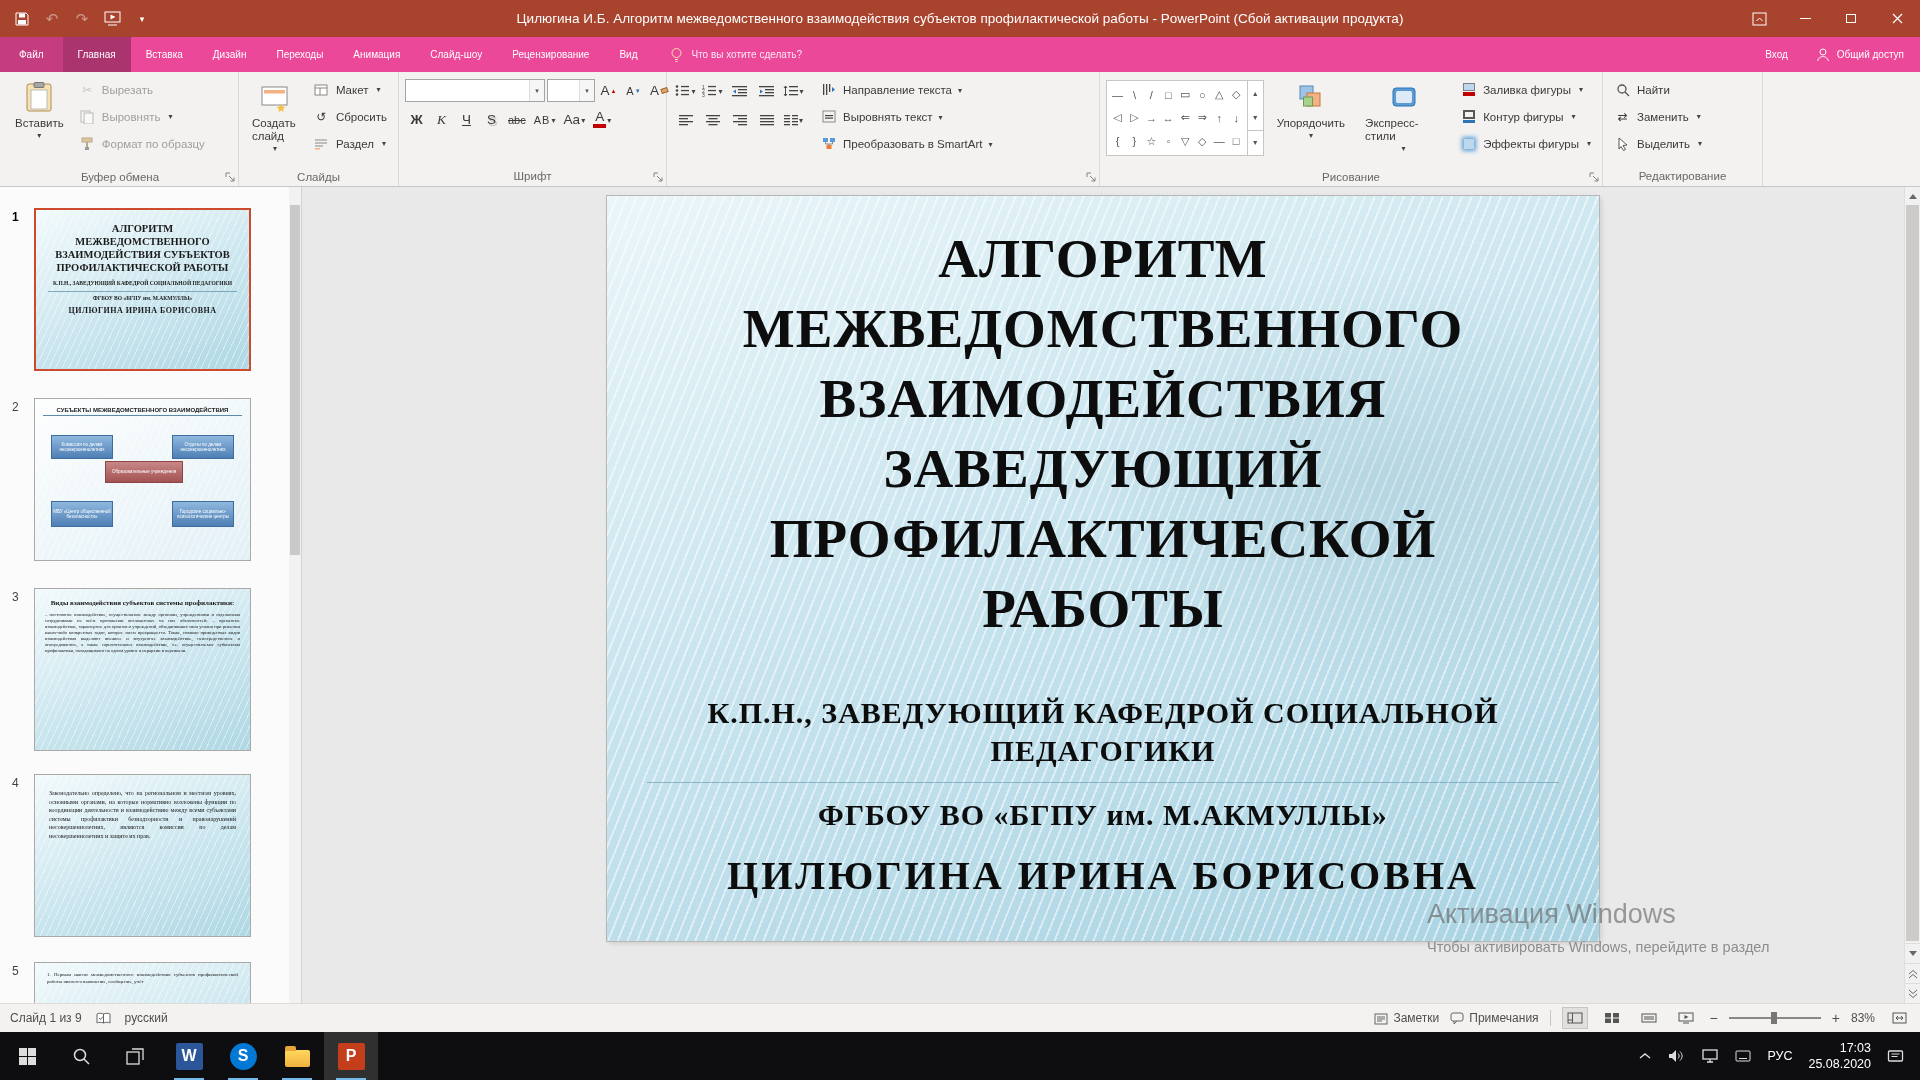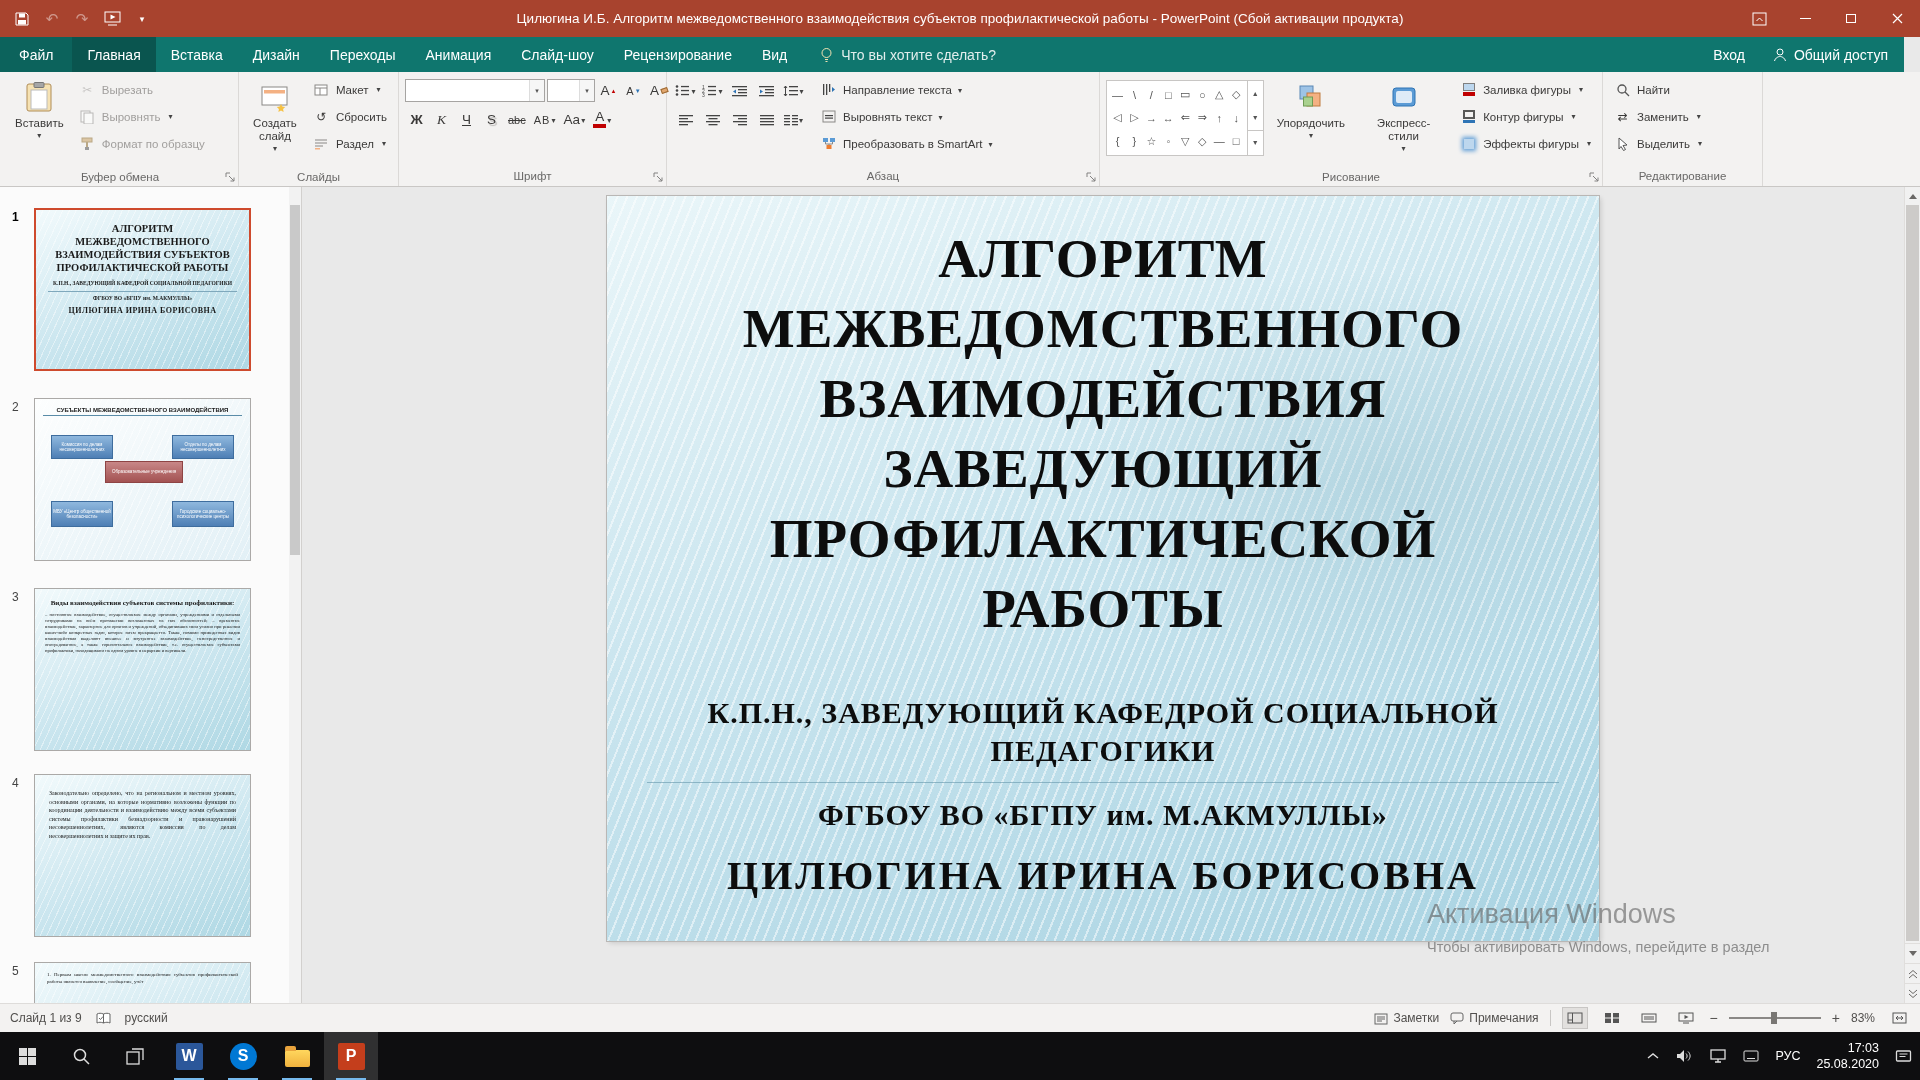--- a/index.html
+++ b/index.html
@@ -14,35 +14,35 @@
 .qbtn.dimmed{opacity:.45}
 .qcaret{font-size:9px}
 .title-center{position:absolute;left:50%;transform:translateX(-50%);font-size:13.5px;white-space:nowrap}
 .winbtns{margin-left:auto;display:flex;height:100%}
 .winbtn{width:46px;height:100%;display:flex;align-items:center;justify-content:center}
 .ic-min{width:11px;height:1px;background:#fff}
 .ic-restore{width:10px;height:9px;border:1px solid #fff;background:#A8432E;position:relative}
 .ic-restore::before{content:"";position:absolute;left:2px;top:-4px;width:9px;height:8px;border:1px solid #fff;z-index:-1}
 
 
-.tabrow{position:absolute;top:37px;left:0;right:16px;height:35px;background:#0f766e;display:flex;align-items:stretch;color:#fff;font-size:14px}
+.tabrow{position:absolute;top:37px;left:0;right:0;height:35px;background:#ec4899;display:flex;align-items:stretch;color:#fff;font-size:10px}
 .tab{display:flex;align-items:center;padding:0 15px;white-space:nowrap}
 .tab-file{background:rgba(0,0,0,.16);padding:0 19px}
 .tab-active{background:rgba(0,0,0,.28)}
 .tellme{display:flex;align-items:center;gap:8px;padding:0 18px;color:rgba(255,255,255,.88)}
 .account{margin-left:auto;display:flex;align-items:center;gap:28px;padding-right:16px}
 .share-wrap{display:flex;align-items:center;gap:7px}
 
 
 .ribbon{position:absolute;top:72px;left:0;right:0;height:115px;background:#F3F2F1;border-bottom:1px solid #C9C7C5;display:flex;align-items:stretch;padding-left:2px;color:#3B3A39}
 .rgroup{display:flex;flex-direction:column;border-right:1px solid #DBD9D7;position:relative;flex:none}
 .rbody{flex:1;display:flex;align-items:flex-start;padding:4px 6px 0;gap:3px}
 .rlabel{height:20px;font-size:11.5px;color:#696867;display:flex;align-items:center;justify-content:center}
 .launcher{position:absolute;right:3px;bottom:4px;opacity:.8}
-.bigbtn{height:92px;display:flex;flex-direction:column;align-items:center;padding:3px 7px 0;font-size:11.5px;line-height:13px;text-align:center;white-space:normal}
+.bigbtn{height:92px;display:flex;flex-direction:column;align-items:center;padding:3px 7px 0;font-size:11.5px;line-height:13px;text-align:left;white-space:normal}
 .bigbtn .bic{margin:2px 0 4px;display:flex;align-items:center;justify-content:center;height:32px}
 .caret{font-size:8px;line-height:8px;color:#444;margin-top:2px}
 .stack{display:flex;flex-direction:column;gap:2px;padding-top:1px}
 .sbtn{display:flex;align-items:center;height:25px;font-size:11.5px;gap:6px;padding:0 5px;white-space:nowrap}
 .sbtn .sic{width:17px;height:17px;display:flex;align-items:center;justify-content:center;font-size:12px}
 .sbtn .caret{margin:0 0 0 2px}
 .dim{color:#A19F9D}
 .dim .sic{opacity:.55}
 .fcol{display:flex;flex-direction:column;gap:6px;padding-top:3px}
 .frow{display:flex;align-items:center;gap:2px}
@@ -133,21 +133,21 @@
 .taskbar{position:absolute;left:0;right:0;bottom:0;height:48px;background:#0E0E10;display:flex;align-items:stretch;color:#fff}
 .tb-btn{width:54px;display:flex;align-items:center;justify-content:center;position:relative}
 .tb-btn.active{background:rgba(255,255,255,.14)}
 .tb-underline{position:absolute;bottom:0;left:12px;right:12px;height:2px;background:#76B9ED}
 .appicon{width:27px;height:27px;display:flex;align-items:center;justify-content:center;font-weight:bold;font-size:16px;color:#fff;border-radius:2px}
 .ic-word{background:#2B579A}
 .ic-skype{background:#0078D4;border-radius:50%}
 .ic-ppt{background:#C43E1C}
 .ic-folder{width:25px;height:17px;background:linear-gradient(#FFD75E,#F0B23E);border-radius:2px;position:relative;margin-top:4px}
 .ic-folder::before{content:"";position:absolute;top:-4px;left:0;width:11px;height:5px;background:#E8A33D;border-radius:2px 2px 0 0}
-.tray{margin-left:auto;display:flex;align-items:flex-end;padding-right:0}
+.tray{margin-left:auto;display:flex;align-items:flex-end;padding-right:8px}
 .tray-item{height:48px;display:flex;align-items:center;justify-content:center;padding:0 8px;font-size:12.5px}
 .clock{display:flex;flex-direction:column;align-items:flex-end;justify-content:center;font-size:12.5px;line-height:16px}
 </style>
 </head>
 <body>
 
 <div class="titlebar">
   <div class="qat">
     <div class="qbtn">
         <svg width="16" height="16">
@@ -526,23 +526,20 @@
                 <rect x="4.5" y="8" width="5" height="4" fill="#ED7D31"></rect>
                 <path d="M3.5 5v2h7V5" stroke="#8A8886" fill="none"></path>
                 <path d="M7 7v1" stroke="#8A8886"></path>
               </svg>
             </span>
             <span>Преобразовать в SmartArt</span>
             <span class="caret">▾</span>
           </div>
       </div>
     </div>
-    <div class="rlabel">
-        <span>Абзац</span>
-      </div>
     <span class="launcher">
         <svg width="10" height="10">
           <path d="M1 1h4M1 1v4" stroke="#666" fill="none"></path>
           <path d="M4 4l5 5M9 5.5V9H5.5" stroke="#666" fill="none"></path>
         </svg>
       </span>
   </div>
 
   <div class="rgroup" style="width:503px">
     <div class="rbody" style="gap:6px">

